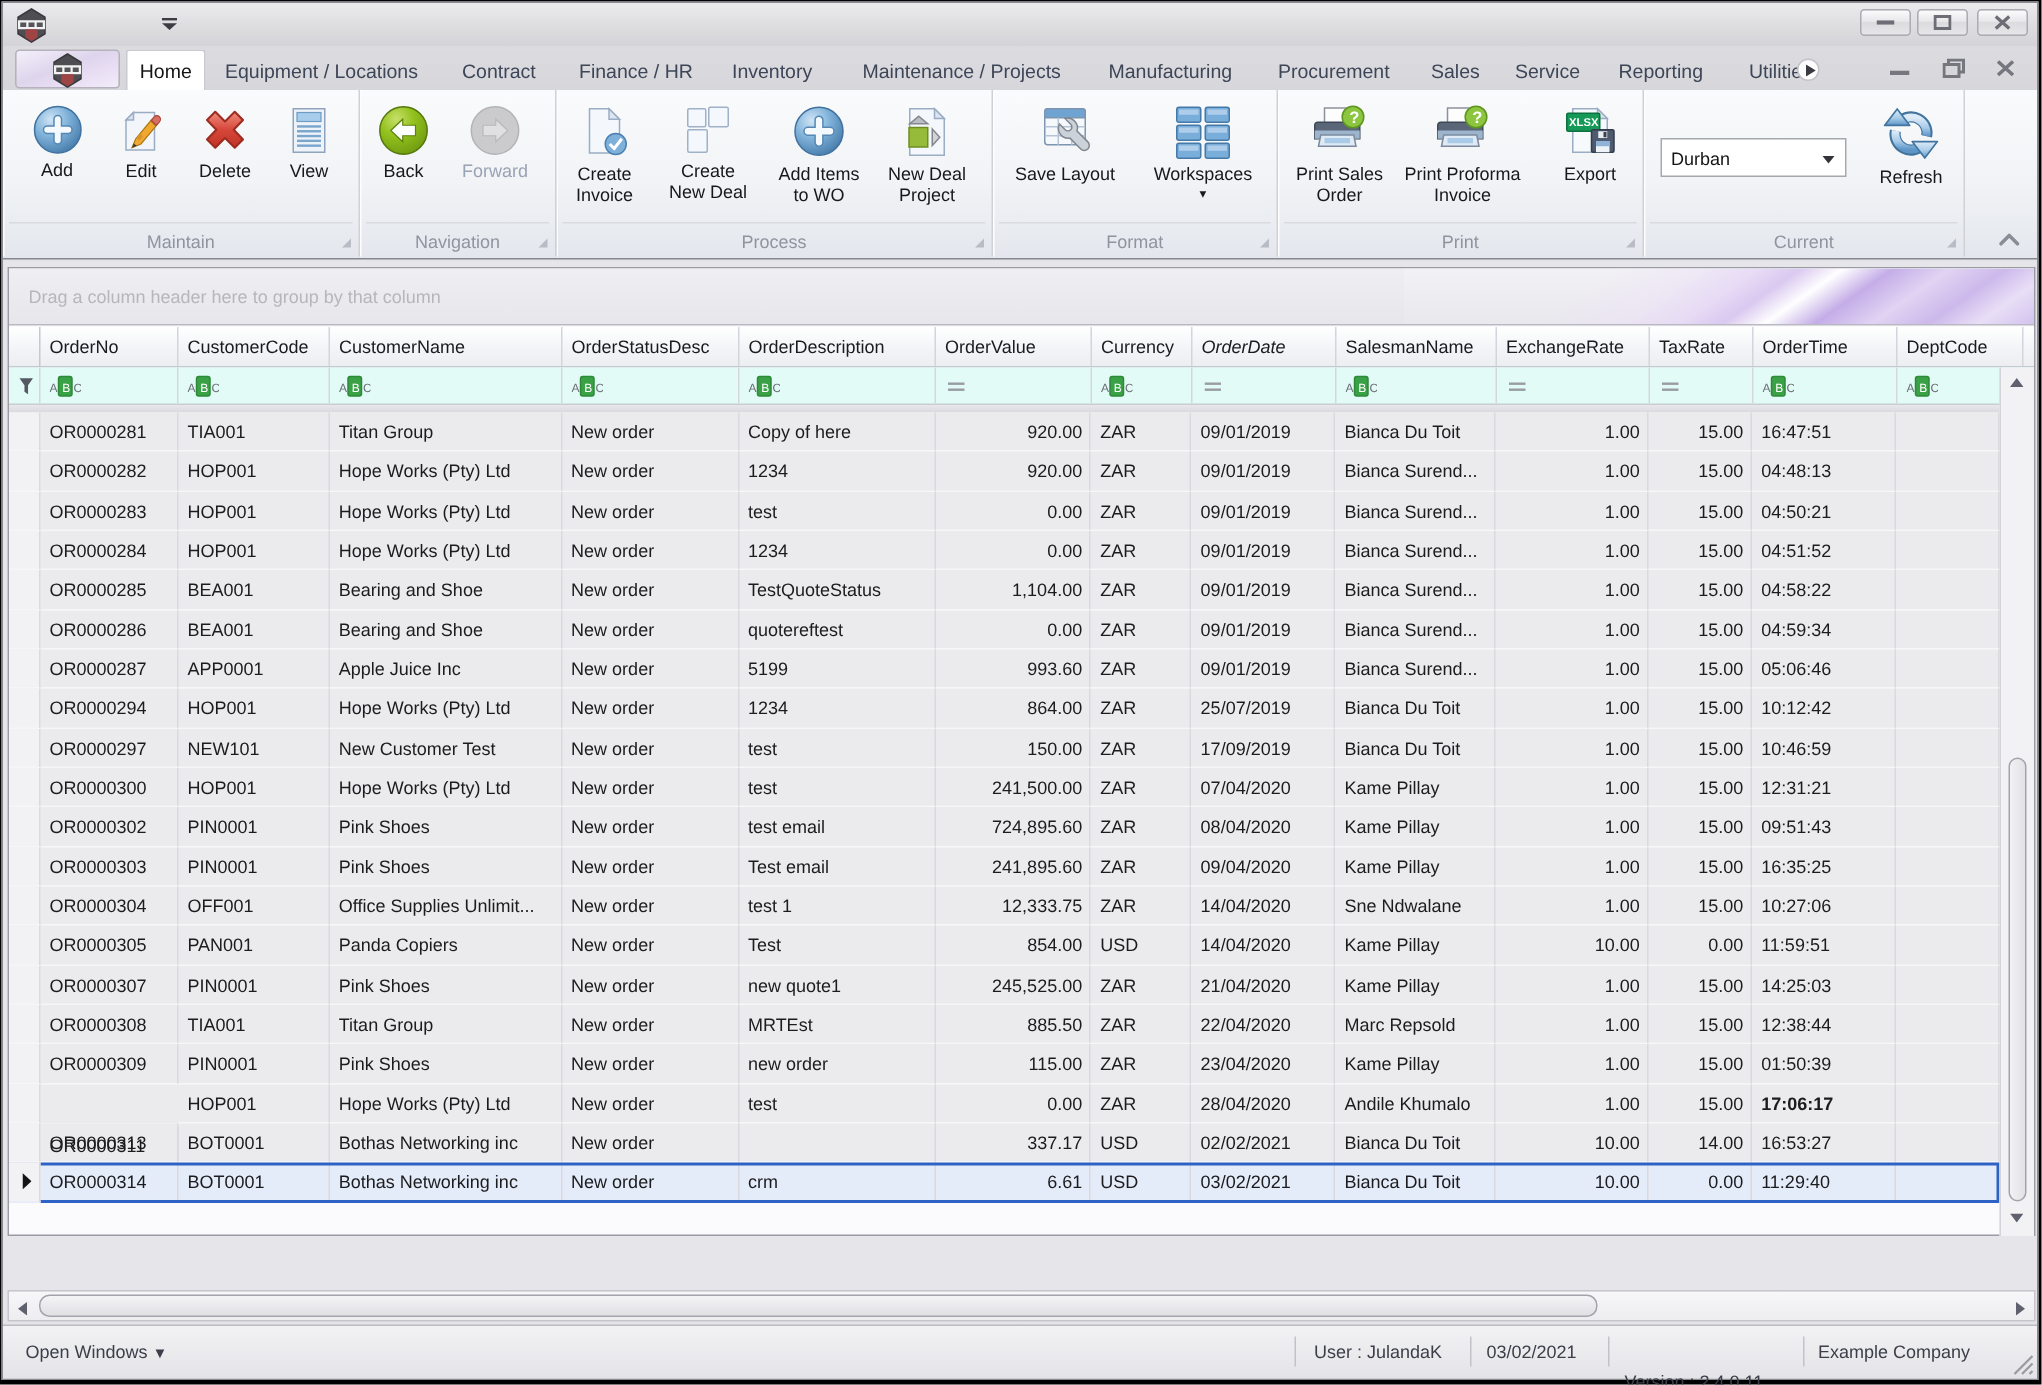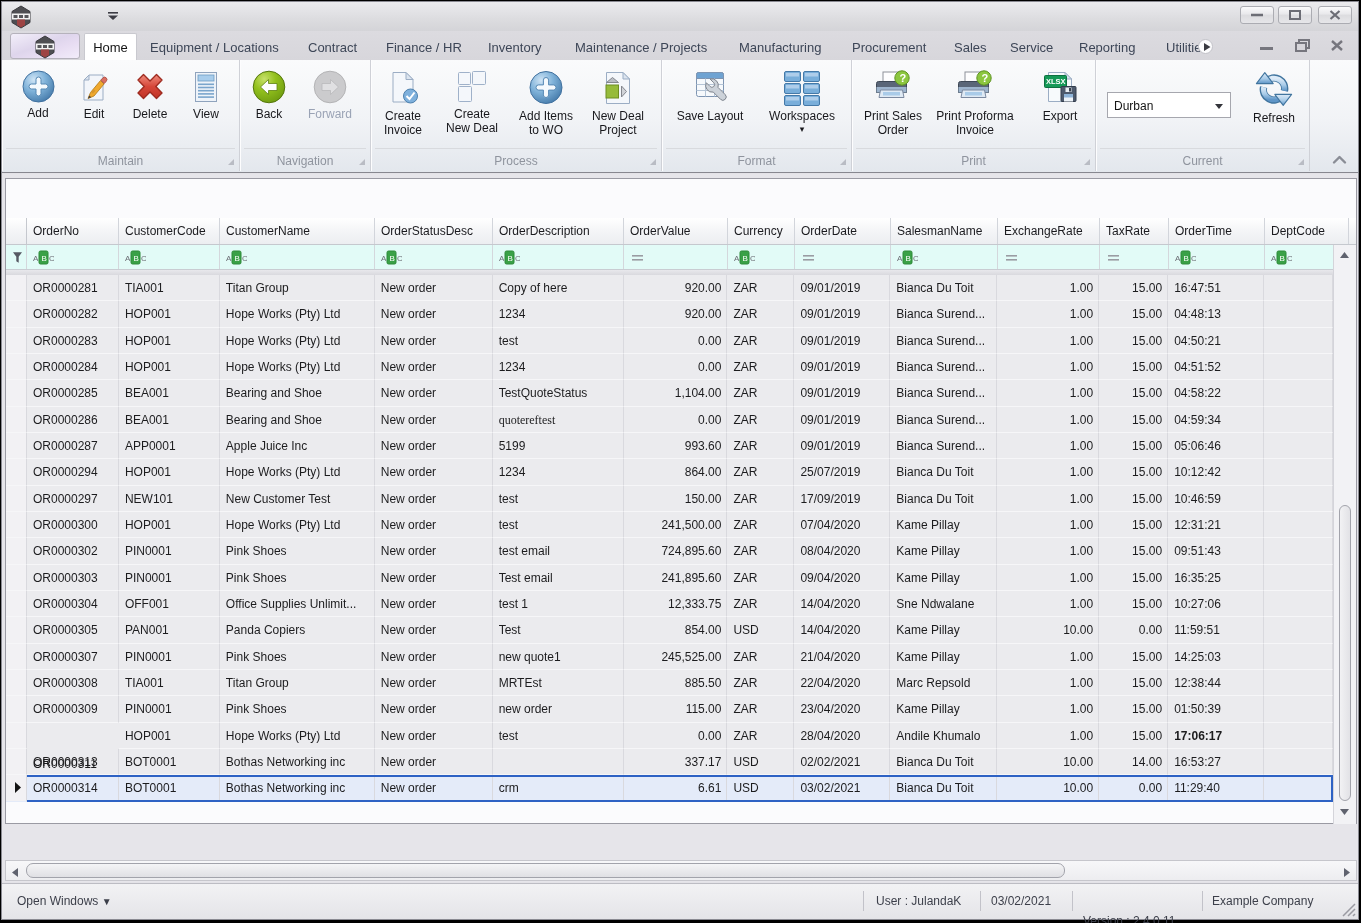--- a/index.html
+++ b/index.html
@@ -378,30 +378,34 @@
         <span class="ctext">Durban</span>
         <span class="carrow"></span>
       </div>
     <svg class="chevup" width="15" height="11" viewBox="0 0 15 11">
         <path d="M2 8.5 L7.5 3 L13 8.5" fill="none" stroke="#8a8d96" stroke-width="2.4" stroke-linecap="round" stroke-linejoin="round"></path>
       </svg>
   </div>
 
   <div class="content">
     <div class="grid">
+      <div class="groupby">
+        <div class="streaks"></div>
+        <div class="gbtext">Drag a column header here to group by that column</div>
+      </div>
       <div class="hdrrow" id="hdrrow">
           <div class="hcell" style="width:21px;border-right-color:#c5c8ce;"></div>
           <div class="hcell" style="width:92px;">OrderNo</div>
           <div class="hcell" style="width:101px;">CustomerCode</div>
           <div class="hcell" style="width:155px;">CustomerName</div>
           <div class="hcell" style="width:118px;">OrderStatusDesc</div>
           <div class="hcell" style="width:131px;">OrderDescription</div>
           <div class="hcell" style="width:104px;">OrderValue</div>
           <div class="hcell" style="width:67px;">Currency</div>
-          <div class="hcell" style="width:96px;">OrderDate</div>
+          <div class="hcell" style="width:96px;font-style:italic;">OrderDate</div>
           <div class="hcell" style="width:107px;">SalesmanName</div>
           <div class="hcell" style="width:102px;">ExchangeRate</div>
           <div class="hcell" style="width:69px;">TaxRate</div>
           <div class="hcell" style="width:96px;">OrderTime</div>
           <div class="hcell" style="width:84px;">DeptCode</div>
           <div class="hcell" style="flex:1;border-right:none;"></div>
         </div>
       <div class="filterrow" id="filterrow">
           <div class="fcell" style="width:21px;">
             <svg width="11" height="13" viewBox="0 0 11 13" style="position:absolute;left:6px;top:6px;">
@@ -586,21 +590,21 @@
             <div class="dcell num" style="width:69px;">15.00</div>
             <div class="dcell" style="width:96px;">04:58:22</div>
             <div class="dcell" style="width:69px;"></div>
           </div>
           <div class="drow">
             <div class="dcell" style="width:21px;position:relative;background:#f2f1f4;"></div>
             <div class="dcell" style="width:92px;">OR0000286</div>
             <div class="dcell" style="width:101px;">BEA001</div>
             <div class="dcell" style="width:155px;">Bearing and Shoe</div>
             <div class="dcell" style="width:118px;">New order</div>
-            <div class="dcell" style="width:131px;font-family:Liberation Serif, serif;">quotereftest</div>
+            <div class="dcell" style="width:131px;">quotereftest</div>
             <div class="dcell num" style="width:104px;">0.00</div>
             <div class="dcell" style="width:67px;">ZAR</div>
             <div class="dcell" style="width:96px;">09/01/2019</div>
             <div class="dcell" style="width:107px;">Bianca Surend...</div>
             <div class="dcell num" style="width:102px;">1.00</div>
             <div class="dcell num" style="width:69px;">15.00</div>
             <div class="dcell" style="width:96px;">04:59:34</div>
             <div class="dcell" style="width:69px;"></div>
           </div>
           <div class="drow">

